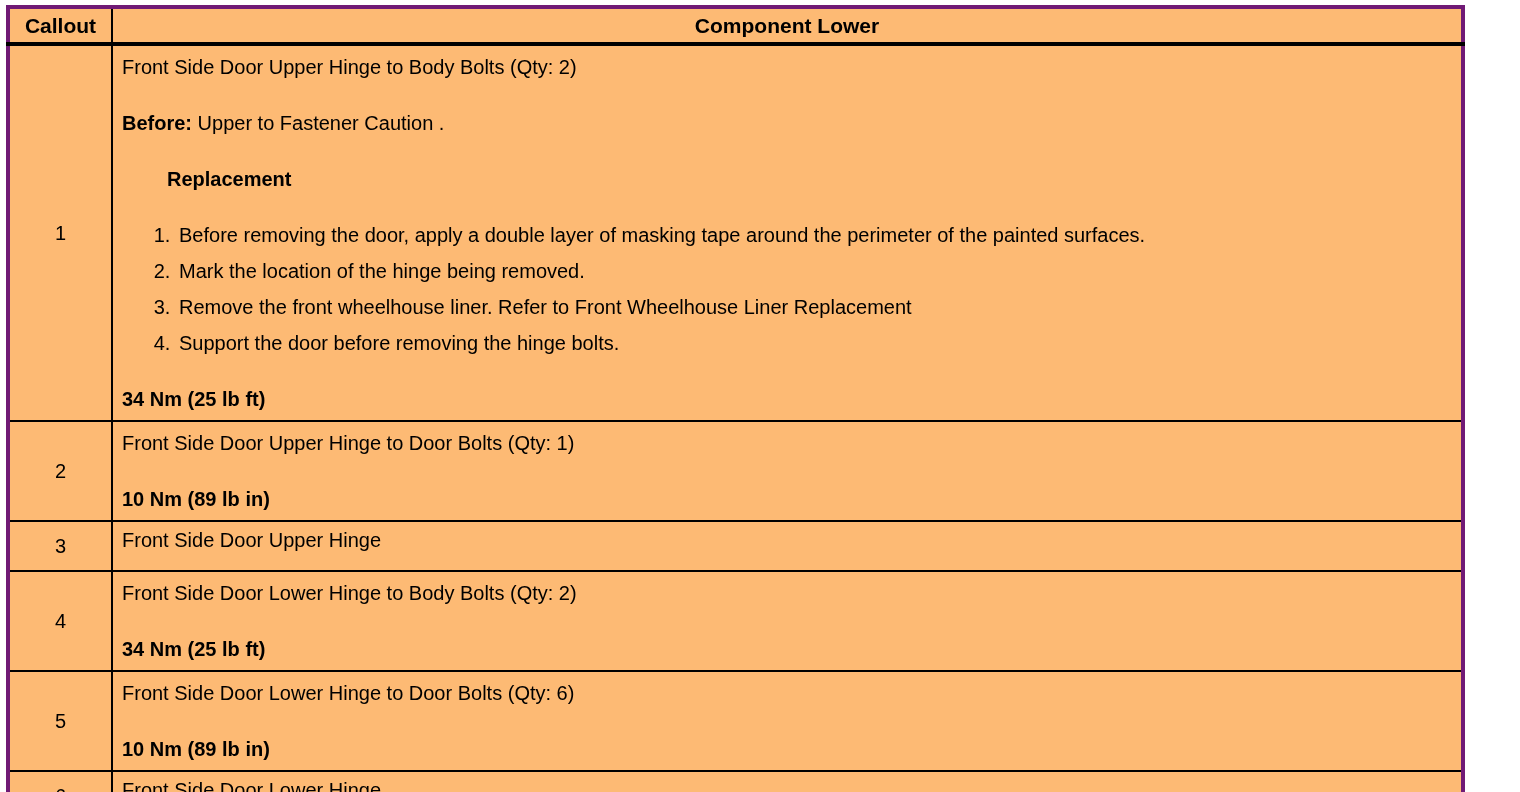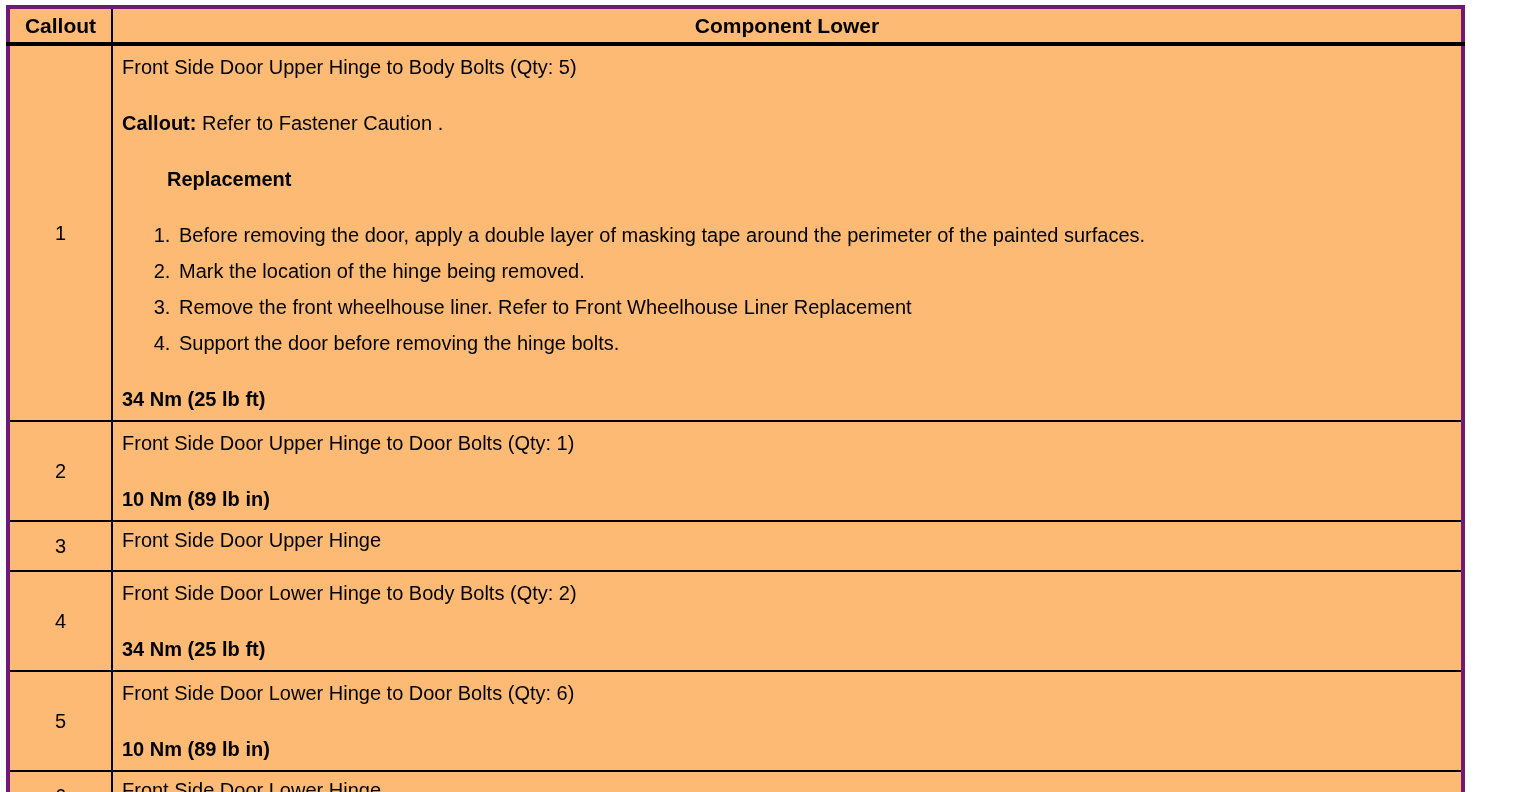--- a/index.html
+++ b/index.html
@@ -100,22 +100,22 @@
       <tr>
         <th>Callout</th>
         <th>Component Lower</th>
       </tr>
     </thead>
     <tbody>
 
       <tr class="r-tall">
         <td class="callout-cell">1</td>
         <td class="component-cell">
-          <p>Front Side Door Upper Hinge to Body Bolts (Qty: 5)</p>
-          <p><span class="caution-label">Callout:</span> <span>Refer to Fastener Caution .</span></p>
+          <p>Front Side Door Upper Hinge to Body Bolts (Qty: 2)</p>
+          <p><span class="caution-label">Before:</span> <span>Upper to Fastener Caution .</span></p>
           <p class="procedures-heading">Replacement</p>
           <ol class="steps">
             <li>Before removing the door, apply a double layer of masking tape around the perimeter of the painted surfaces.</li>
             <li>Mark the location of the hinge being removed.</li>
             <li>Remove the front wheelhouse liner. Refer to Front Wheelhouse Liner Replacement</li>
             <li>Support the door before removing the hinge bolts.</li>
           </ol>
           <p class="torque">34 Nm (25 lb ft)</p>
         </td>
       </tr>

